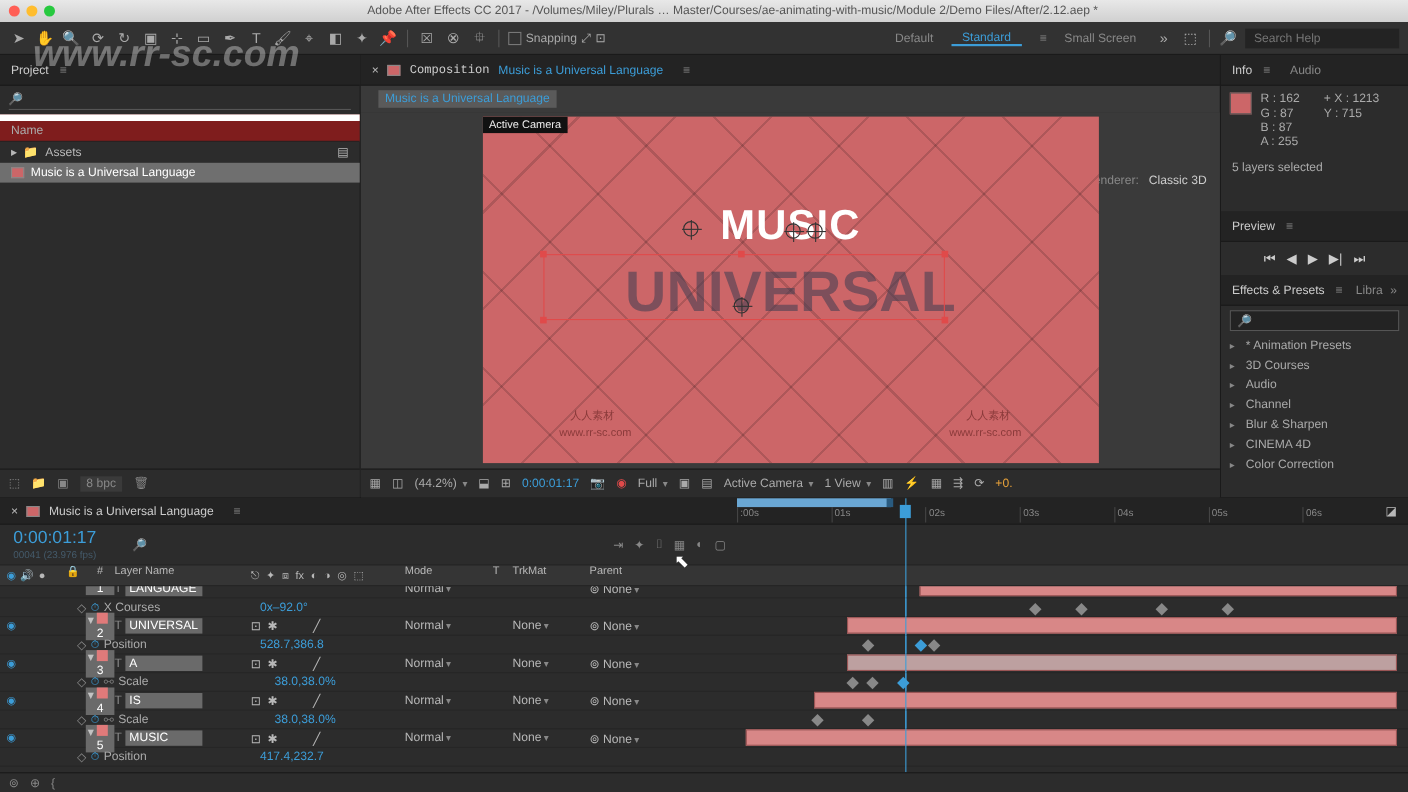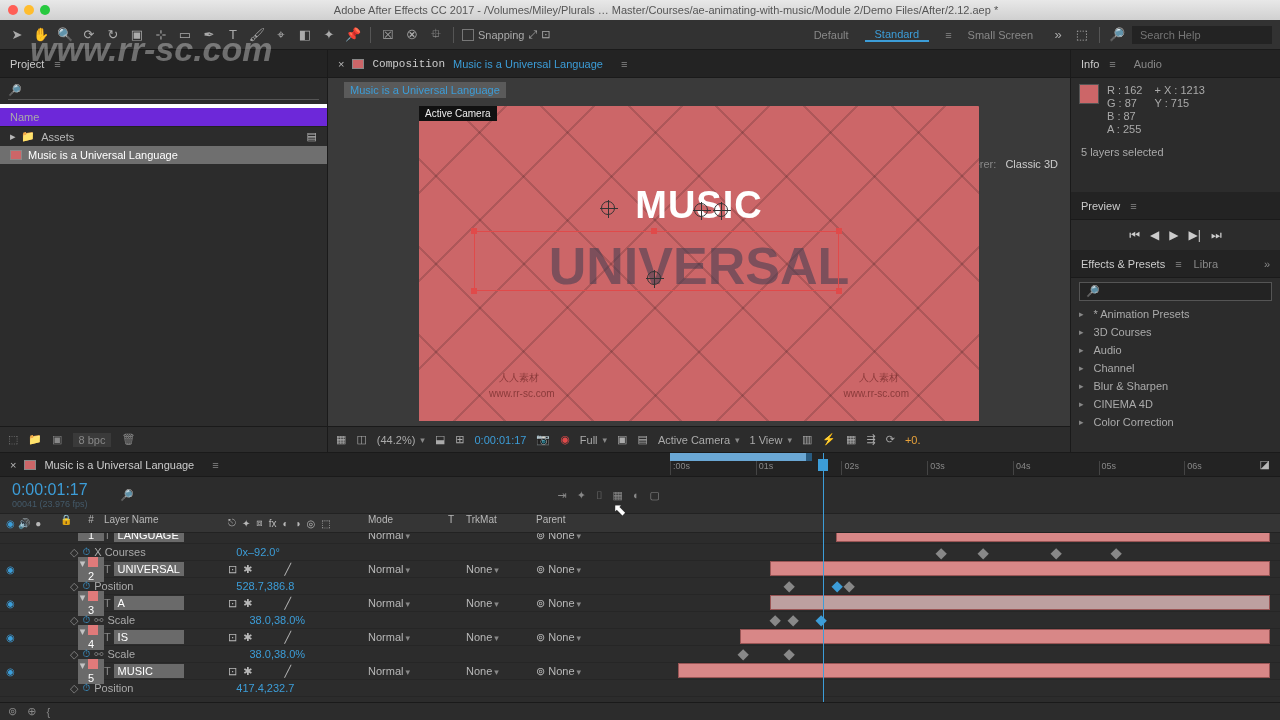--- a/index.html
+++ b/index.html
@@ -28,21 +28,21 @@
 
 .project { width: 328px; border-right: 1px solid #1a1a1a; display: flex; flex-direction: column; background: #2c2c2c; }
 .panel-tab { height: 28px; display: flex; align-items: center; padding: 0 10px; background: #232323; border-bottom: 1px solid #1a1a1a; }
 .panel-tab-label { color: #ccc; font-size: 11px; }
 .ham { margin-left: 10px; color: #888; }
 .proj-head { display: flex; padding: 8px; gap: 8px; }
 .thumb { width: 100px; height: 62px; background: #cc6668; border: 1px solid #444; }
 .proj-meta { font-size: 11px; color: #aaa; line-height: 14px; }
 .proj-meta .nm { color: #ddd; }
 .proj-search { margin: 4px 8px; border-bottom: 1px solid #555; padding: 2px 0; color: #888; }
-.proj-hdr { background: #6d28d9; padding: 3px 10px; color: #aaa; border-top: 4px solid #ffffff; border-bottom: 1px solid #222; }
+.proj-hdr { background: #7f1d1d; padding: 3px 10px; color: #aaa; border-top: 6px solid #ffffff; border-bottom: 1px solid #222; }
 .proj-item { padding: 3px 10px; display: flex; align-items: center; gap: 6px; }
 .proj-item.sel { background: #6f6f6f; color: #fff; }
 .folder-ico { color: #d8a43a; }
 .comp-ico { width: 12px; height: 10px; background: #cc6668; border: 1px solid #888; display: inline-block; }
 .proj-footer { margin-top: auto; height: 26px; background: #2c2c2c; border-top: 1px solid #1a1a1a; display: flex; align-items: center; padding: 0 8px; gap: 10px; color: #888; }
 .bpc { background: #3a3a3a; padding: 1px 6px; }
 
 
 .comp { flex: 1; display: flex; flex-direction: column; background: #2c2c2c; }
 .comp-tabbar { height: 28px; display: flex; align-items: center; padding: 0 10px; background: #232323; border-bottom: 1px solid #1a1a1a; gap: 8px; }
@@ -70,24 +70,24 @@
 
 .renderer { position: absolute; top: 56px; right: 12px; color: #888; font-size: 11px; }
 
 .viewer-footer { height: 26px; border-top: 1px solid #1a1a1a; display: flex; align-items: center; padding: 0 8px; gap: 10px; color: #aaa; background: #2c2c2c; }
 .vf-drop { display: flex; align-items: center; gap: 3px; }
 .chev::after { content: '▾'; font-size: 9px; color: #888; margin-left: 2px; }
 .timecode-vf { color: #3c9dd8; }
 .plus0 { color: #e8a23a; }
 
 
-.rightcol { width: 210px; border-left: 1px solid #1a1a1a; display: flex; flex-direction: column; background: #2c2c2c; }
+.rightcol { width: 171px; border-left: 1px solid #1a1a1a; display: flex; flex-direction: column; background: #2c2c2c; }
 .info-body { padding: 6px 8px; display: flex; gap: 8px; }
 .info-swatch { width: 20px; height: 20px; background: #cc6668; border: 1px solid #555; }
-.info-vals { font-size: 11px; color: #aaa; line-height: 13px; display:flex; gap:12px;}
+.info-vals { font-size: 11px; color: #aaa; line-height: 13px; display:flex; gap:22px;}
 .sel-info { padding: 4px 10px; color: #aaa; font-size: 11px; }
 .preview-ctrls { display: flex; justify-content: center; gap: 10px; padding: 8px 0; color: #ccc; font-size: 12px; }
 .ep-search { margin: 4px 8px; border: 1px solid #555; background: #232323; padding: 2px 6px; color: #888; }
 .ep-item { padding: 3px 8px; display: flex; align-items: center; gap: 6px; color: #aaa; }
 .tri::before { content: '▸'; margin-right: 4px; color: #888; font-size: 9px; }
 
 
 .timeline { height: 268px; border-top: 1px solid #1a1a1a; display: flex; flex-direction: column; background: #2c2c2c; }
 .tl-tab { height: 24px; display: flex; align-items: center; padding: 0 10px; background: #232323; border-bottom: 1px solid #1a1a1a; gap: 8px; }
 .tl-head { height: 36px; display: flex; align-items: center; }

